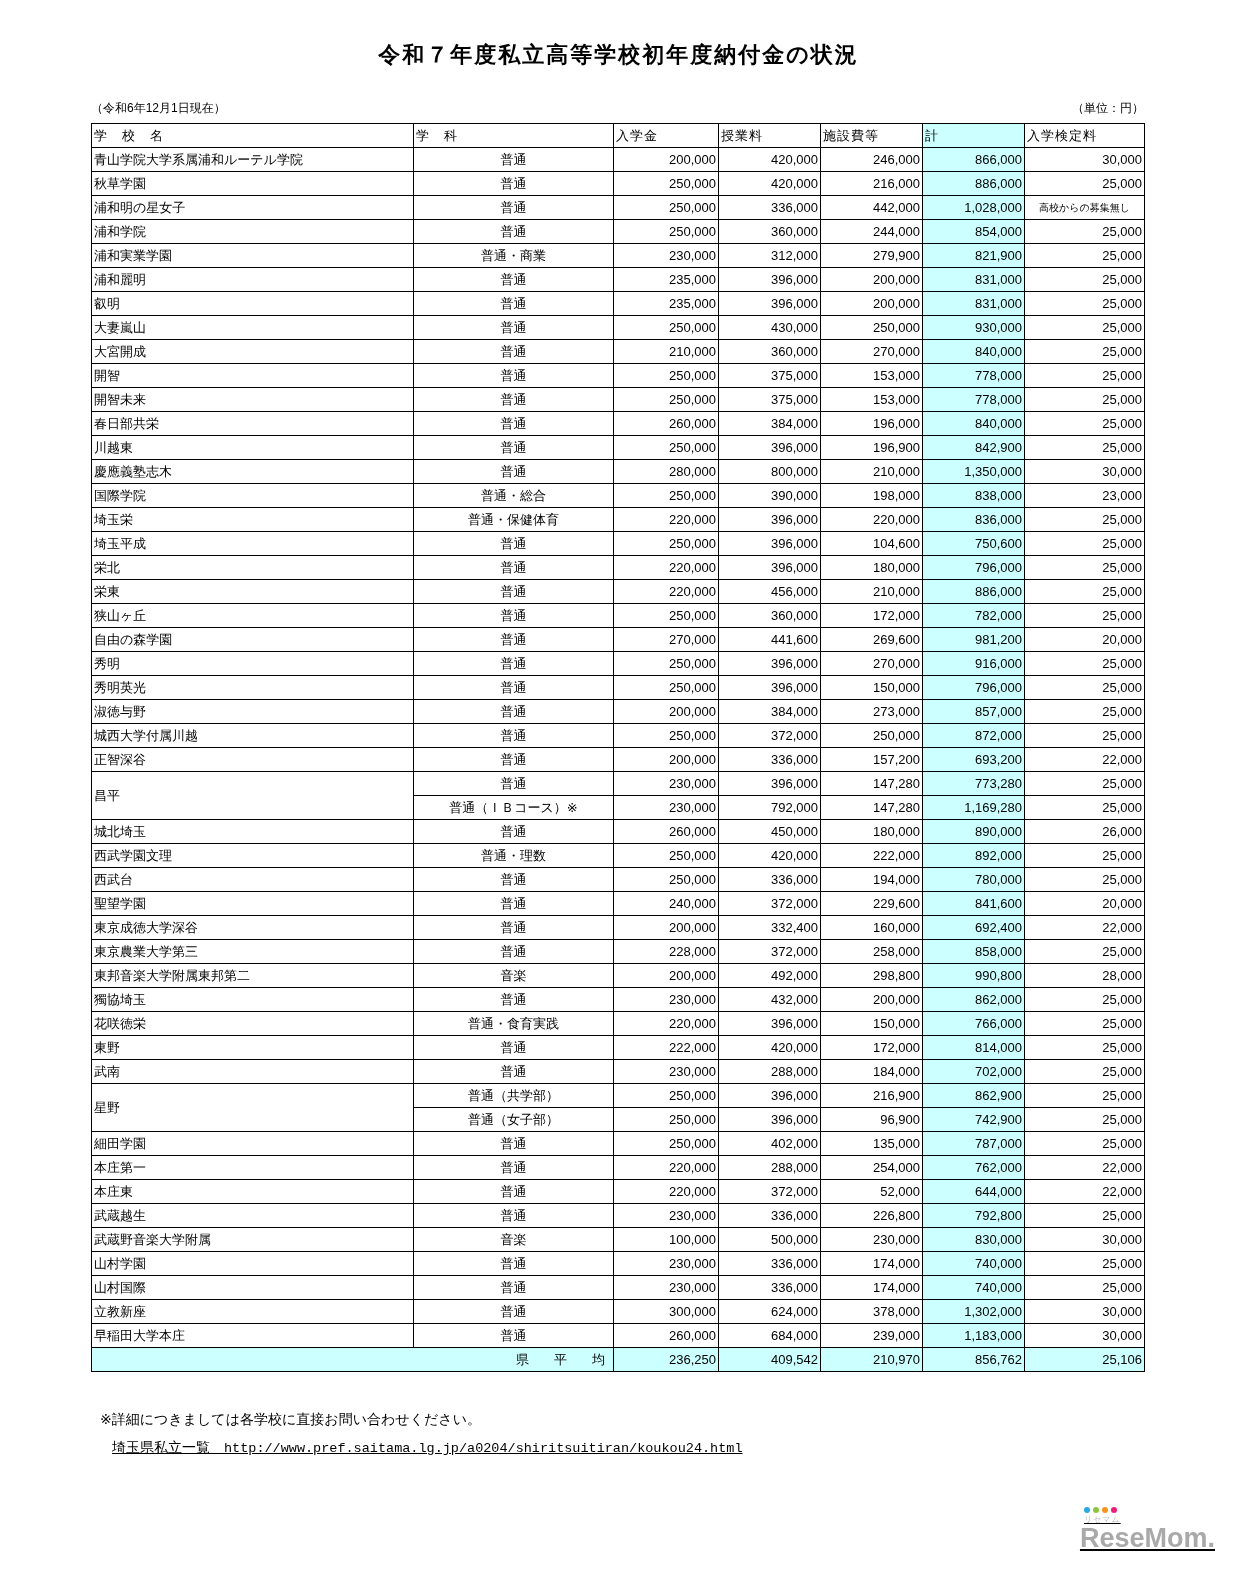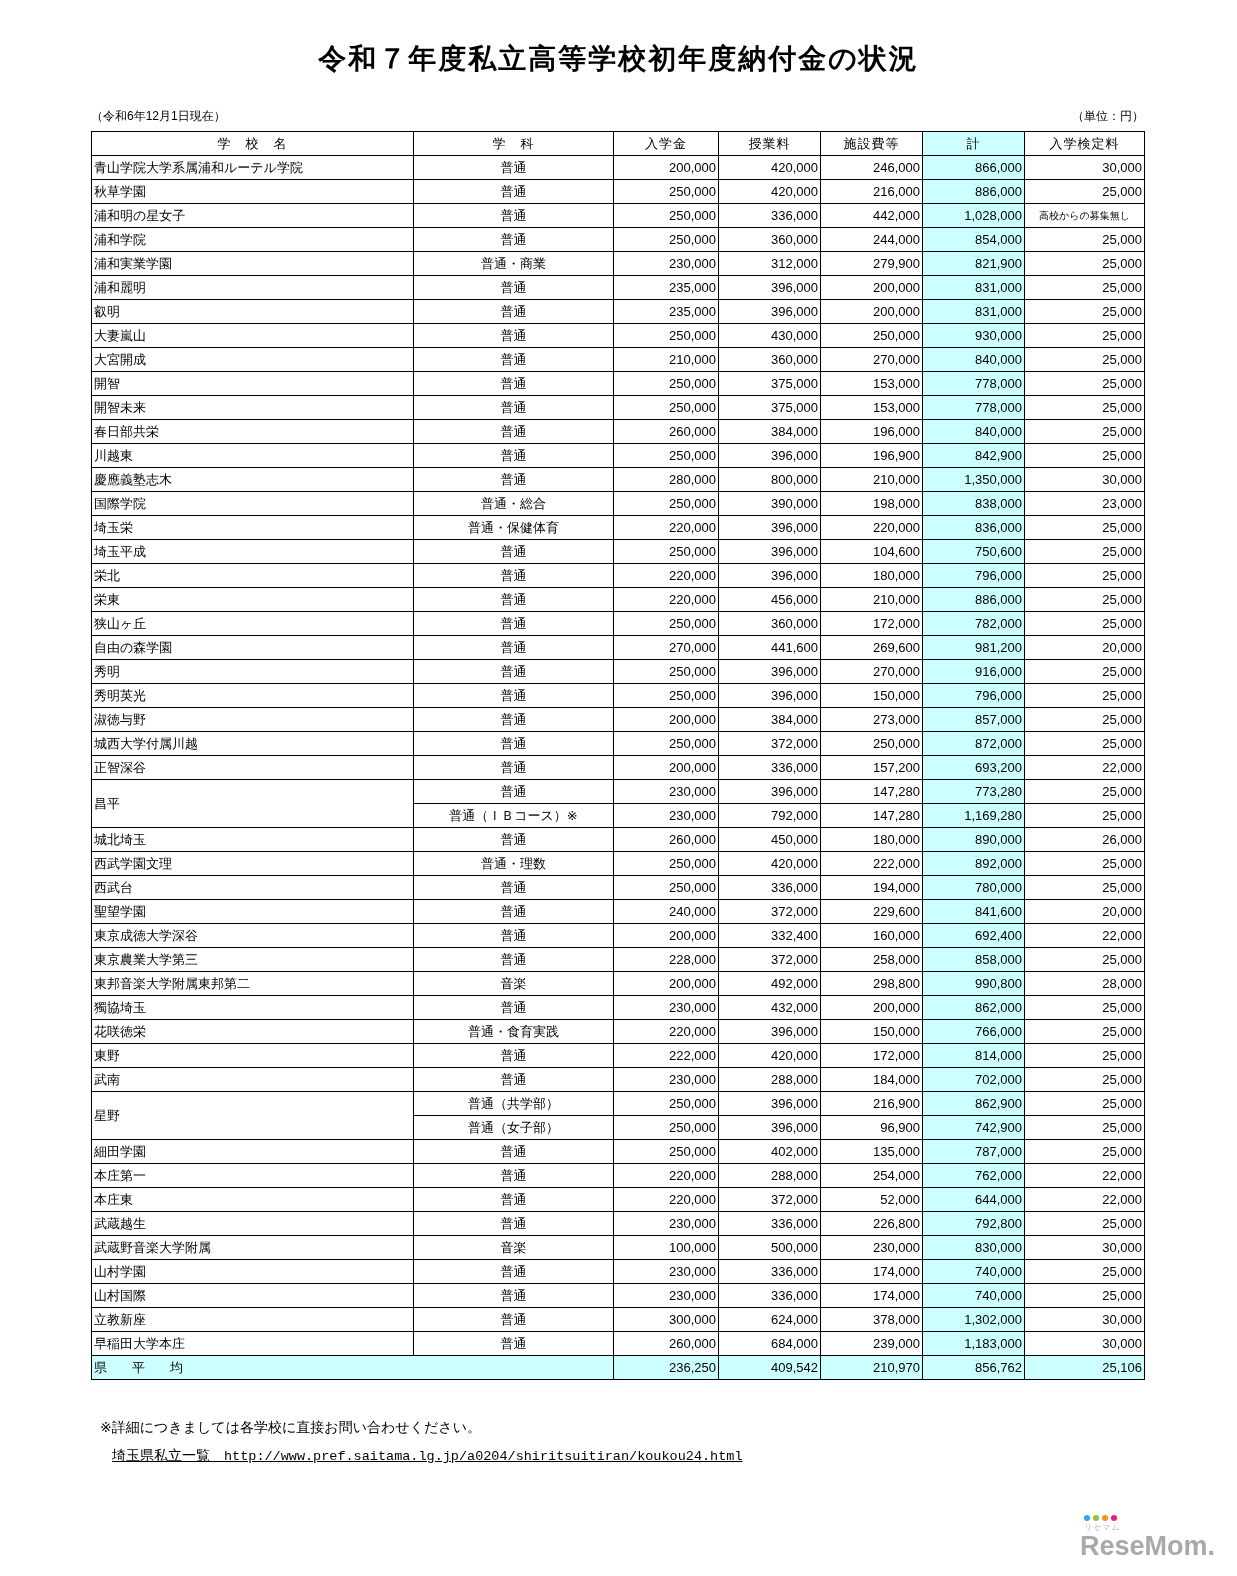--- a/index.html
+++ b/index.html
@@ -8,21 +8,21 @@
   .page {
     position: relative;
     width: 1237px;
     height: 1576px;
     background: #fff;
     overflow: hidden;
   }
   .page-title {
     padding-top: 40px;
     text-align: center;
-    font-size: 28px;
+    font-size: 22px;
     font-weight: bold;
     letter-spacing: 2px;
   }
   .meta-line {
     width: 1053px;
     margin: 30px 0 6px 91px;
     display: flex;
     justify-content: space-between;
     gap: 18px;
     font-size: 12px;
@@ -36,52 +36,53 @@
   }
   table.fees th, table.fees td {
     border: 1px solid #000;
     height: 24px;
     padding: 0 2px;
     overflow: hidden;
     white-space: nowrap;
   }
   table.fees th {
     font-weight: normal;
-    text-align: center;
+    text-align: left;
     letter-spacing: 1px;
   }
   td.c-name { text-align: left; padding-left: 5px; }
   td.c-dept { text-align: center; }
   td.num { text-align: right; padding-right: 8px; font-variant-numeric: tabular-nums; }
   .hl { background: var(--highlight, #ccffff); }
   td.small-note { font-size: 10px; text-align: center; padding: 0 1px; letter-spacing: 0; }
   tr.avg-row td { background: var(--highlight, #ccffff); }
-  tr.avg-row td.avg-label { text-align: left; letter-spacing: 6px; }
+  tr.avg-row td.avg-label { text-align: right; letter-spacing: 6px; }
   .notes {
     margin: 34px 0 0 100px;
     font-size: 14px;
     line-height: 27px;
   }
   .link-line {
     margin: 6px 16px 0 112px;
     font-size: 14px;
   }
   .link-line a {
     color: #000;
     text-decoration: underline;
   }
   .link-line .url {
     font-family: "Liberation Mono", "DejaVu Sans Mono", monospace;
     font-size: 13.5px;
   }
   .logo {
     position: absolute;
     right: 22px;
-    bottom: 16px;
+    bottom: 24px;
     text-align: right;
+    text-decoration: underline;
   }
   .logo .dots {
     display: flex;
     gap: 3px;
     justify-content: flex-start;
     margin-left: 4px;
     margin-bottom: 1px;
   }
   .logo .dots span {
     width: 6px; height: 6px; border-radius: 50%;

